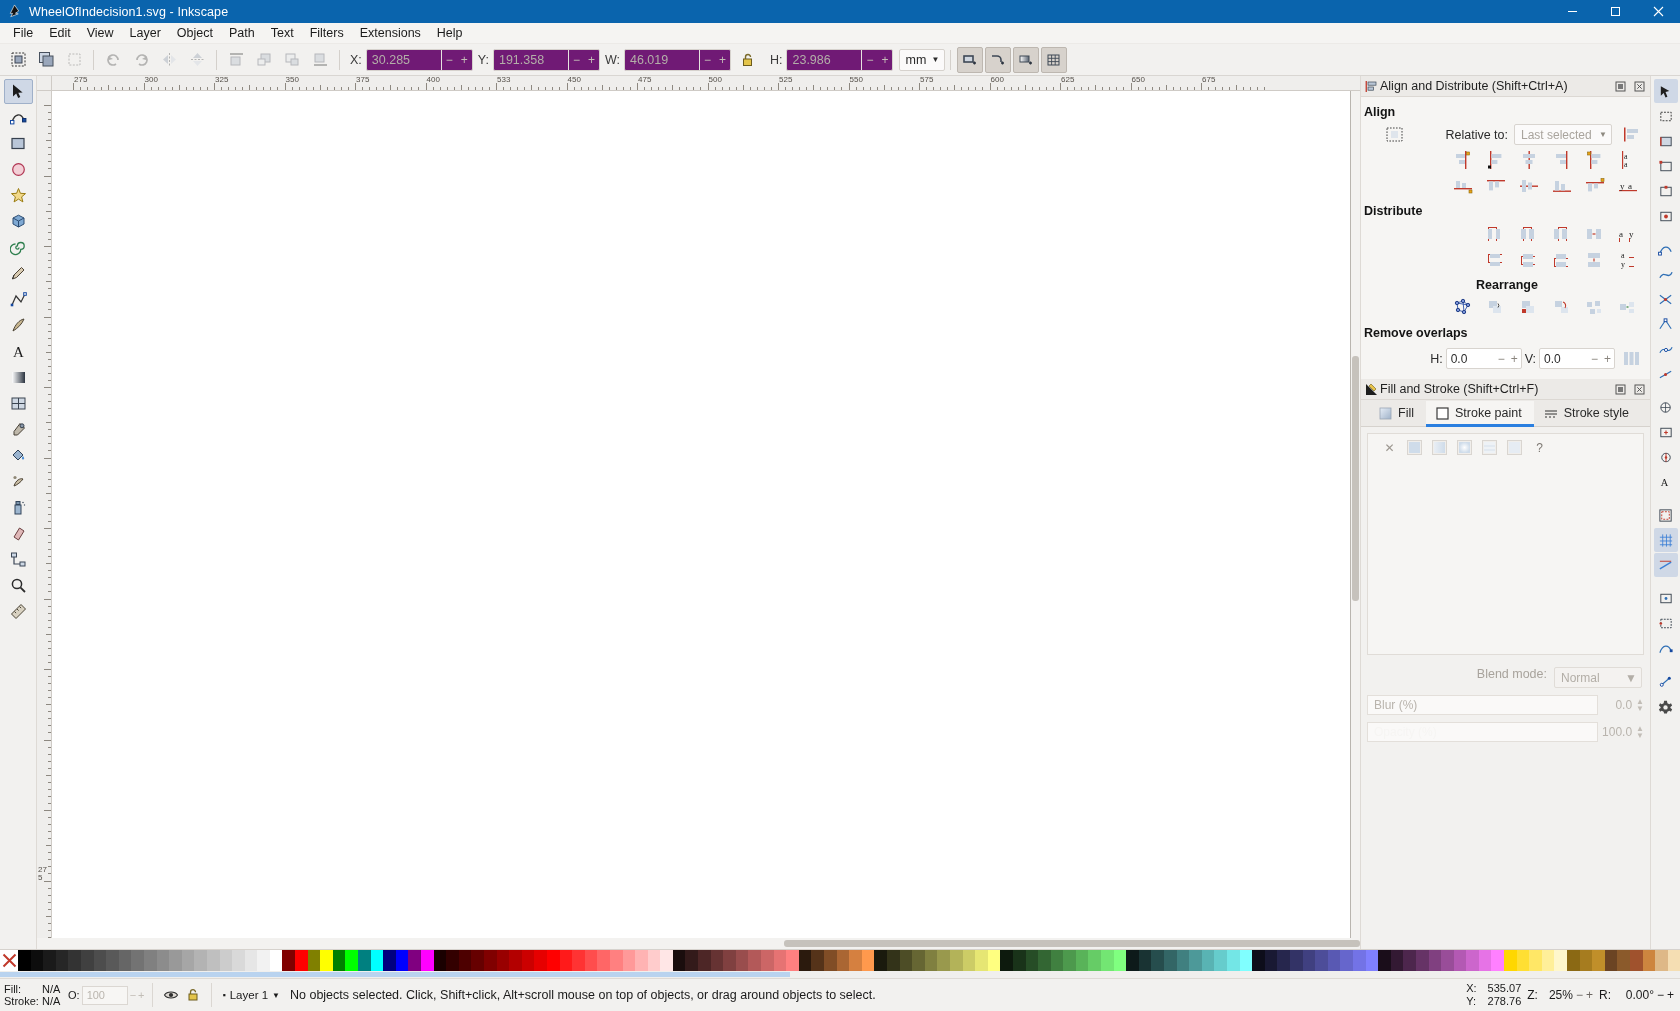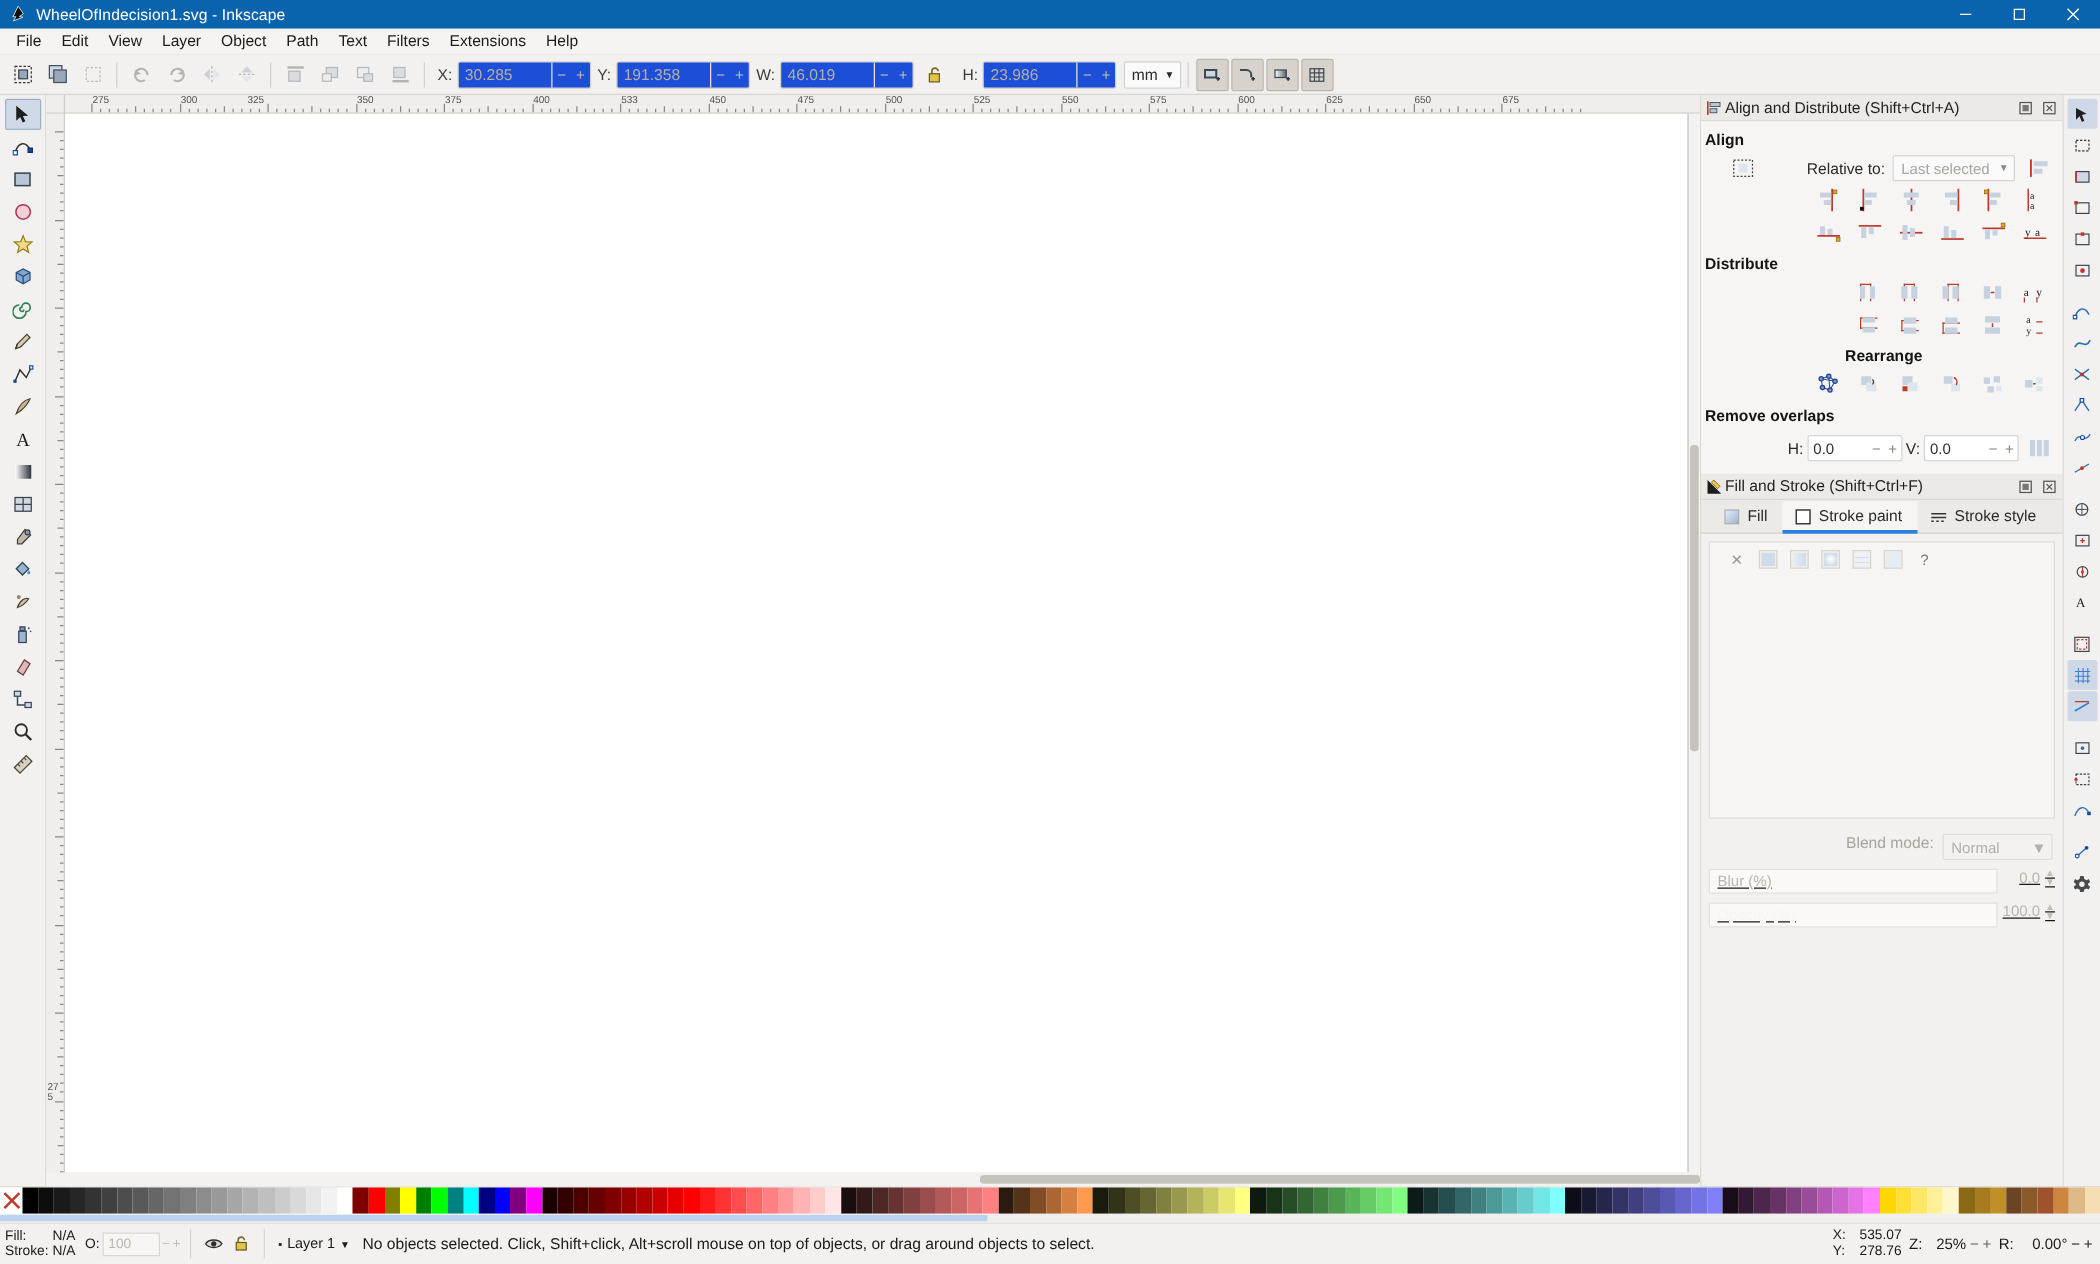--- a/index.html
+++ b/index.html
@@ -39,21 +39,21 @@
   .tbtn {
     width: 26px; height: 26px; display: flex; align-items: center; justify-content: center;
     margin: 0 1px; border-radius: 2px;
   }
   .tbtn.dis { opacity: .35; }
   .tbtn.press { background: #d7d2cc; border: 1px solid #bdb7b0;}
   .sep { width: 1px; height: 20px; background: #d4d0cb; margin: 0 5px; }
   .fieldlbl { font-size: 12.5px; margin: 0 4px 0 5px; color: #3a3a3a; }
   .spin {
     display: flex; align-items: center; height: 22px;
-    border: 1px solid #d6d2cd; background: #1d4ed8; border-radius: 2px;
+    border: 1px solid #d6d2cd; background: #701a75; border-radius: 2px;
   }
   .spin input {
     border: 0; background: transparent; outline: none; height: 20px;
     font-family: "Liberation Sans", sans-serif; font-size: 12.5px; color: #b3aea8;
     padding-left: 5px; width: 74px;
   }
   .spin .btns { display: flex; border-left: 1px solid #e6e3df; height: 20px; align-items: center; }
   .spin .btns span { width: 15px; text-align: center; color: #c3bdb6; font-size: 12px; line-height: 1;}
   .unitsel {
     height: 22px; min-width: 46px; border: 1px solid #d6d2cd; background: #fbfafa; border-radius: 2px;
@@ -144,21 +144,21 @@
   .ptbtn { width:15px; height:15px; border:1px solid #d9d5d0; background:#f0eeeb; display:flex;align-items:center;justify-content:center;}
   .ptbtn.x { border:0; background:transparent; color:#9b968f; font-size: 12px;}
   .ptbtn.q { border:0; background:transparent; color:#7d7872; font-size: 12px;}
   .noobj { font-weight:bold; font-size:12.5px; color:#131313; padding: 14px 0 0 8px;}
   .blendrow { display:flex; justify-content:flex-end; gap:7px; padding: 12px 8px 0 0; }
   .blendlbl { font-size:12.5px; color:#a8a39c; }
   .blendcombo {
     width: 88px; height:21px; border:1px solid #e0dcd7; background:#f4f2f0; border-radius:2px;
     display:flex; align-items:center; justify-content:space-between; padding:0 4px 0 6px; font-size:12px; color:#b3aea7;
   }
-  .sliderrow { display:flex; margin: 7px 6px 0 6px; gap: 4px; text-decoration: underline;}
+  .sliderrow { display:flex; align-items:center; margin: 7px 6px 0 6px; gap: 4px;}
   .sliderbox { flex:1; height:20px; border:1px solid #e3dfda; background:#faf9f8; display:flex; align-items:center; padding-left:6px; font-size:12px; color:#b9b4ad;}
   .sliderval { width:30px; font-size:12px; color:#b9b4ad; text-align:right;}
   .minipm { display:flex; flex-direction:column; }
   .minipm span { font-size:8px; color:#c2bdb6; line-height:7px;}
 
   
   .snapbar { width: 30px; background:#f2f1ef; border-left:1px solid #dedad5; display:flex; flex-direction:column; align-items:center; padding-top:3px; flex:none; }
   .snapbtn { width:24px; height:24px; display:flex;align-items:center;justify-content:center; margin-bottom:1px; border-radius:2px;}
   .snapbtn.on { background:#cfd8e6; }
   .snapgap { height: 8px; }
@@ -547,21 +547,21 @@
             <div class="tick" style="left: 162px; height: 7px;"></div>
             <div class="tick" style="left: 169.05px; height: 3px;"></div>
             <div class="tick" style="left: 176.1px; height: 3px;"></div>
             <div class="tick" style="left: 183.15px; height: 3px;"></div>
             <div class="tick" style="left: 190.2px; height: 3px;"></div>
             <div class="tick" style="left: 197.25px; height: 5px;"></div>
             <div class="tick" style="left: 204.3px; height: 3px;"></div>
             <div class="tick" style="left: 211.35px; height: 3px;"></div>
             <div class="tick" style="left: 218.4px; height: 3px;"></div>
             <div class="tick" style="left: 225.45px; height: 3px;"></div>
-            <div class="lbl" style="left: 146px;">325</div>
+            <div class="lbl" style="left: 163px;">325</div>
             <div class="tick" style="left: 232.5px; height: 7px;"></div>
             <div class="tick" style="left: 239.55px; height: 3px;"></div>
             <div class="tick" style="left: 246.6px; height: 3px;"></div>
             <div class="tick" style="left: 253.65px; height: 3px;"></div>
             <div class="tick" style="left: 260.7px; height: 3px;"></div>
             <div class="tick" style="left: 267.75px; height: 5px;"></div>
             <div class="tick" style="left: 274.8px; height: 3px;"></div>
             <div class="tick" style="left: 281.85px; height: 3px;"></div>
             <div class="tick" style="left: 288.9px; height: 3px;"></div>
             <div class="tick" style="left: 295.95px; height: 3px;"></div>

